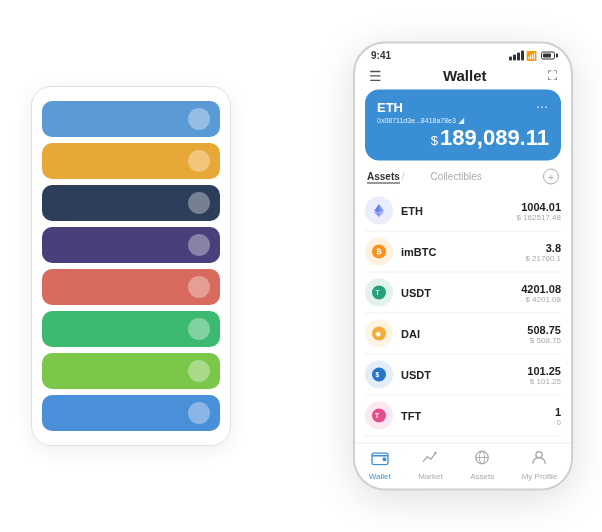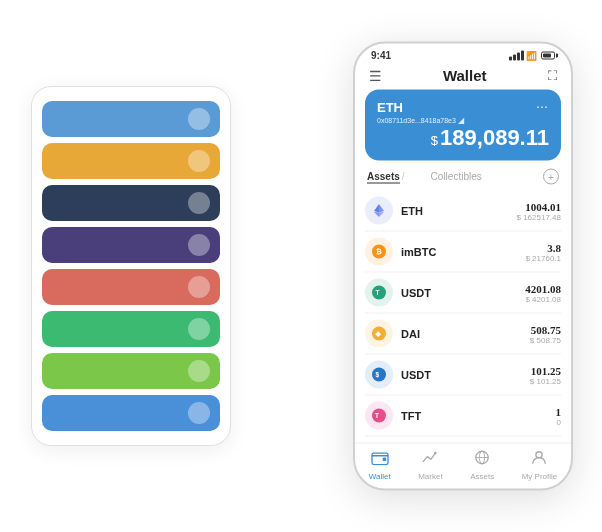--- a/index.html
+++ b/index.html
@@ -247,21 +247,20 @@
     }
 
     .asset-amounts {
       text-align: right;
     }
 
     .asset-balance {
       font-size: 11px;
       font-weight: 600;
       color: #222;
-      font-family: Liberation Serif, serif;
     }
 
     .asset-usd {
       font-size: 8px;
       color: #aaa;
       margin-left: 16px;
     }
 
     
     .bottom-nav {

